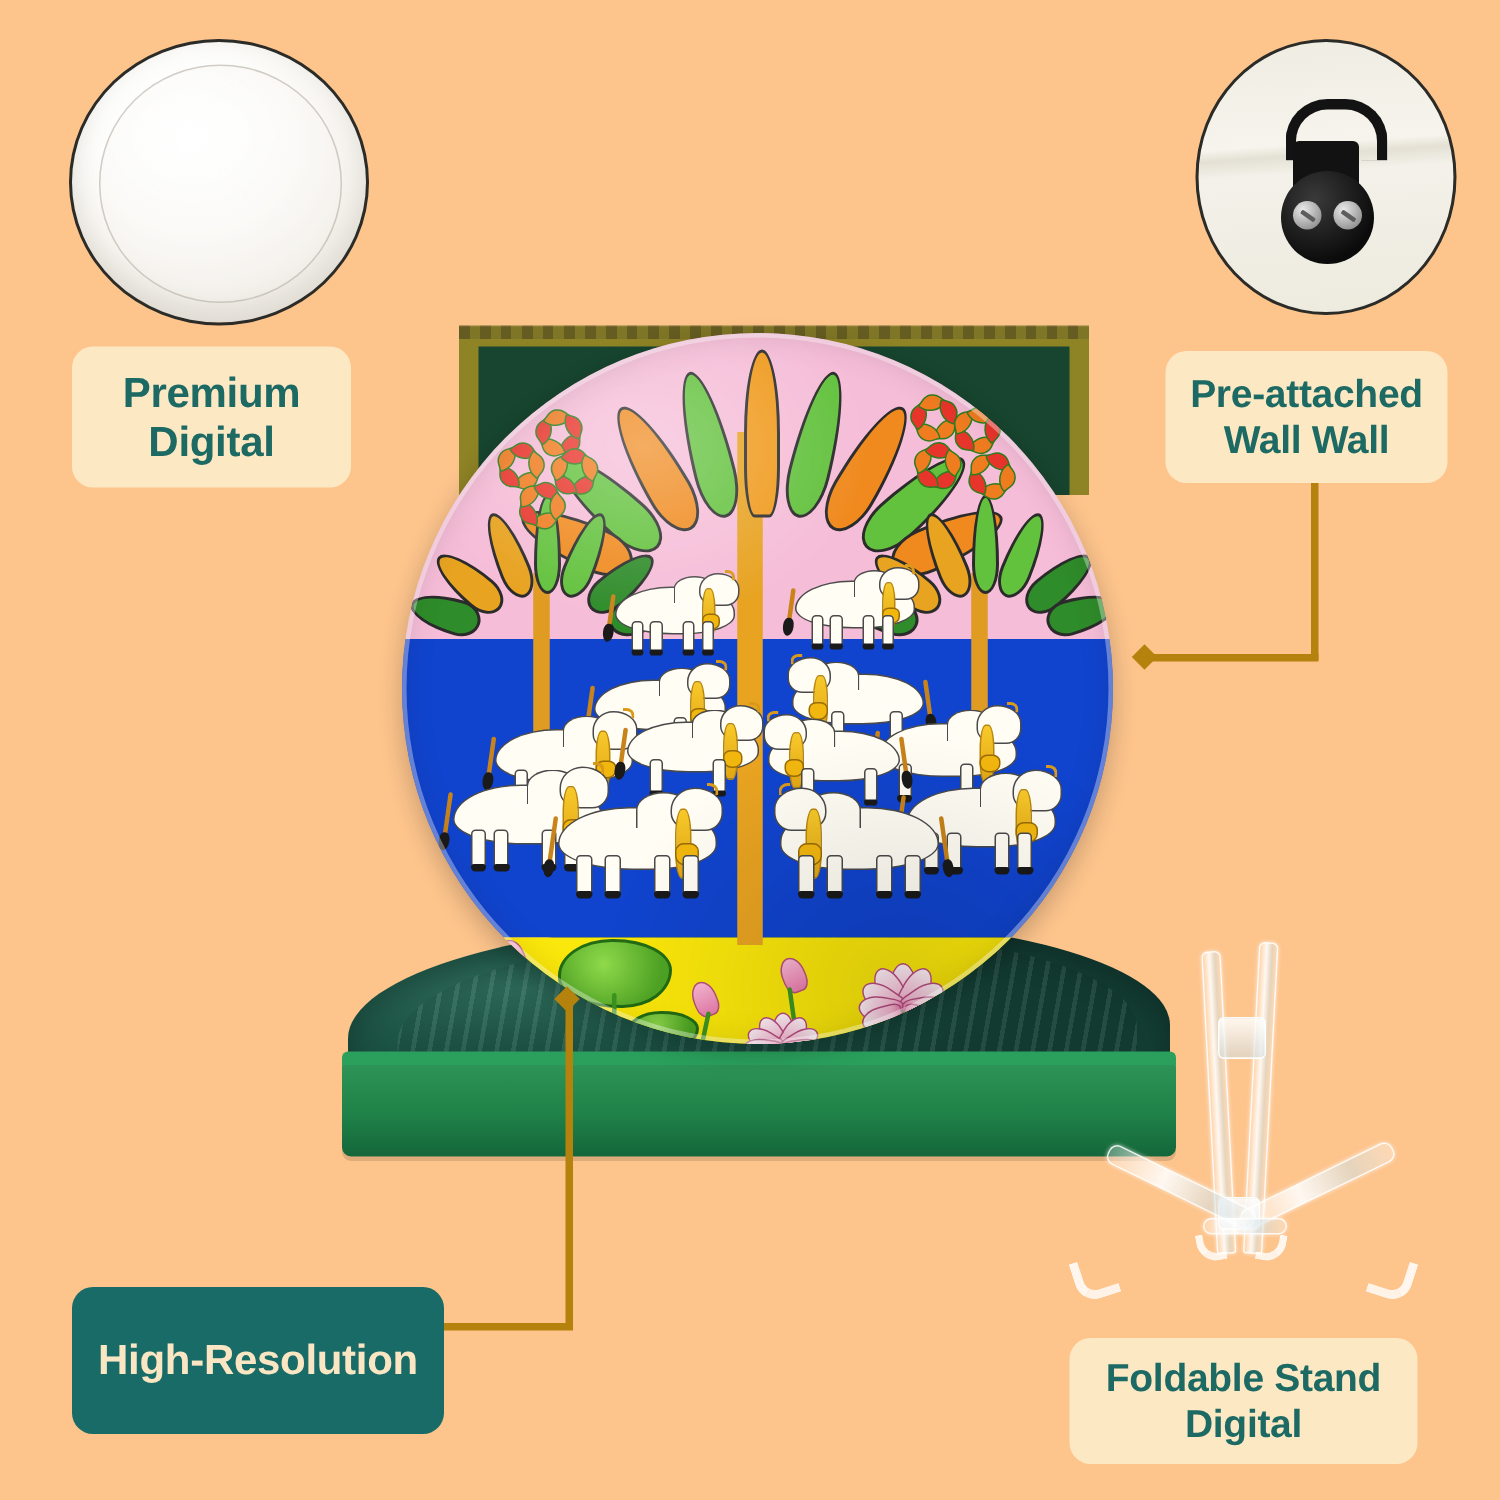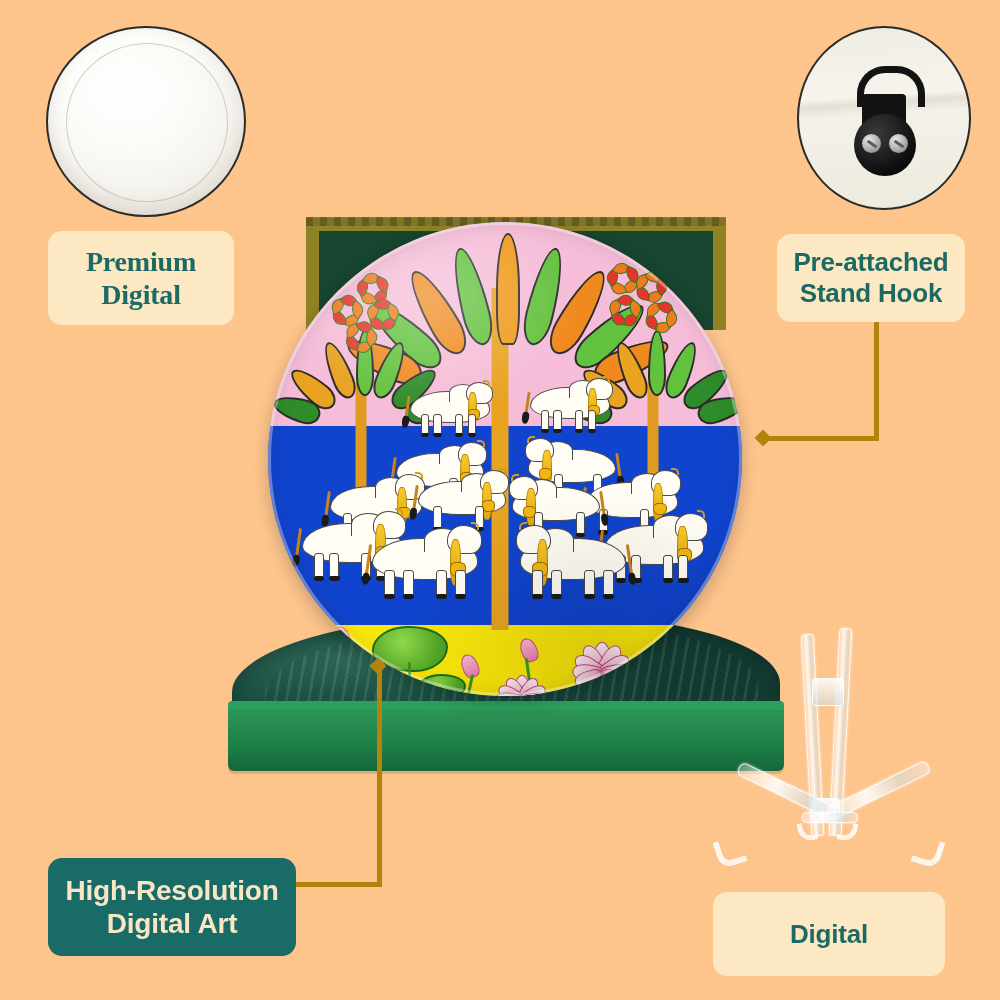--- a/index.html
+++ b/index.html
@@ -42,21 +42,21 @@
   .badge.light {
     background: #FDE8C4;
     color: #1C6A63;
   }
   .badge.dark {
     background: #186B66;
     color: #FBE6C4;
   }
   .badge span { display: block; white-space: nowrap; }
 
-  #badge-premium-ceramic { left: 48px; top: 231px; width: 186px; height: 94px; font-size: 28px; font-family: Liberation Serif, serif; }
+  #badge-premium-ceramic { left: 48px; top: 231px; width: 186px; height: 94px; font-size: 28px; }
   #badge-wall-hook       { left: 777px; top: 234px; width: 188px; height: 88px; font-size: 26px; }
   #badge-digital-art     { left: 48px; top: 858px; width: 248px; height: 98px; font-size: 28px; }
   #badge-foldable-stand  { left: 713px; top: 892px; width: 232px; height: 84px; font-size: 26px; }
 
   
   #inset-ceramic-plate {
     position: absolute;
     left: 46px; top: 26px;
     width: 196px; height: 187px;
     border-radius: 50%;
@@ -688,25 +688,25 @@
   <div class="connector" style="left:296px;top:882px;width:86px;height:5px;"></div>
   <div class="connector" style="left:372px;top:660px;width:12px;height:12px;transform:rotate(45deg);"></div>
 
   <div id="badge-premium-ceramic" class="badge light">
     <span>Premium</span>
     <span>Digital</span>
   </div>
 
   <div id="badge-wall-hook" class="badge light">
     <span>Pre-attached</span>
-    <span>Stand Hook</span>
+    <span>Wall Wall</span>
   </div>
 
   <div id="badge-digital-art" class="badge dark">
     <span>High-Resolution</span>
-    <span>Digital Art</span>
   </div>
 
   <div id="badge-foldable-stand" class="badge light">
+    <span>Foldable Stand</span>
     <span>Digital</span>
   </div>
 
 </div>
 
 </body></html>

